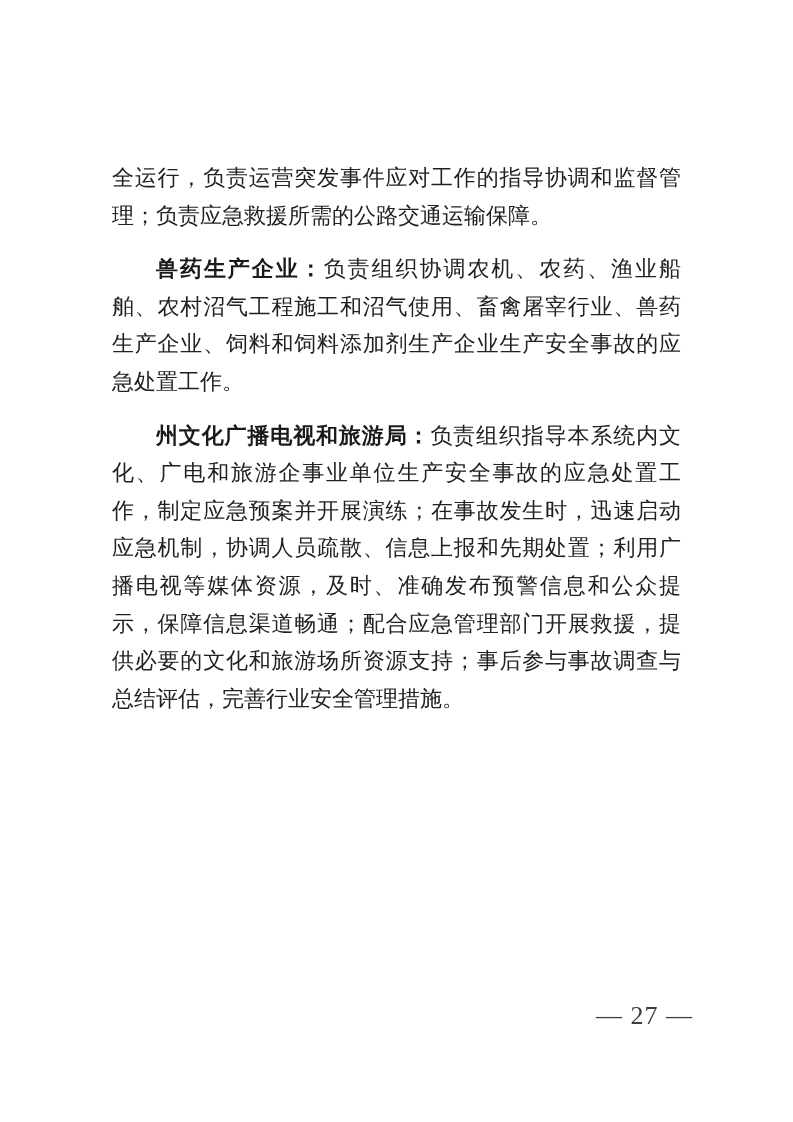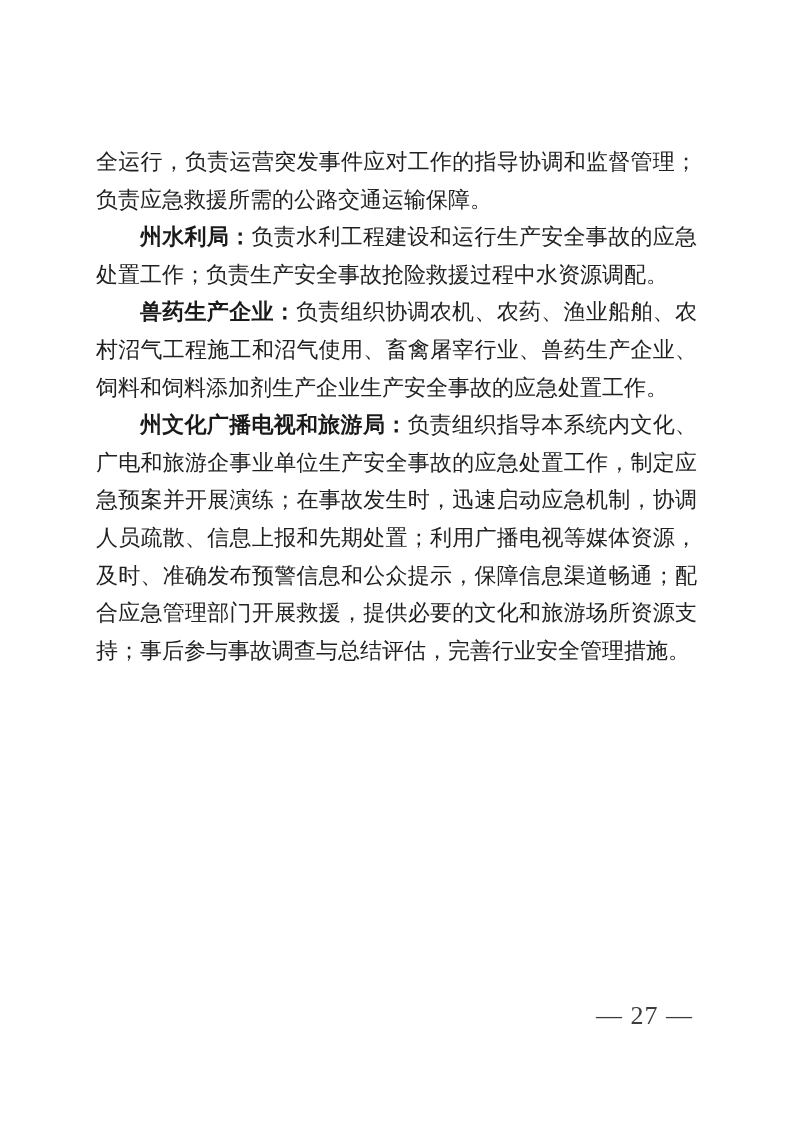--- a/index.html
+++ b/index.html
@@ -21,21 +21,21 @@
     left: 96px;
     top: 143px;
     width: 601px;
     font-size: 22px;
     line-height: 37.6px;
     text-align: justify;
     text-justify: inter-ideograph;
     letter-spacing: 0;
   }
   .content p {
-    margin: 0;
+    margin: 16px;
     padding: 0;
   }
   .content p.indent {
     text-indent: 2em;
   }
   .dept {
     font-weight: 700;
     
     font-family: "Liberation Sans", sans-serif;
     color: #1a1a1a;
@@ -50,18 +50,17 @@
     color: #3c3c3c;
     font-family: "Liberation Serif", serif;
   }
 </style>
 </head>
 <body>
 
 <div class="page">
   <div class="content">
       <p>全运行，负责运营突发事件应对工作的指导协调和监督管理；负责应急救援所需的公路交通运输保障。</p>
-      <p class="indent"><b class="dept">州水利局：</b>负责水利工程建设和运行生产安全事故的应急处置工作；负责生产安全事故抢险救援过程中水资源调配。</p>
       <p class="indent"><b class="dept">兽药生产企业：</b>负责组织协调农机、农药、渔业船舶、农村沼气工程施工和沼气使用、畜禽屠宰行业、兽药生产企业、饲料和饲料添加剂生产企业生产安全事故的应急处置工作。</p>
       <p class="indent"><b class="dept">州文化广播电视和旅游局：</b>负责组织指导本系统内文化、广电和旅游企事业单位生产安全事故的应急处置工作，制定应急预案并开展演练；在事故发生时，迅速启动应急机制，协调人员疏散、信息上报和先期处置；利用广播电视等媒体资源，及时、准确发布预警信息和公众提示，保障信息渠道畅通；配合应急管理部门开展救援，提供必要的文化和旅游场所资源支持；事后参与事故调查与总结评估，完善行业安全管理措施。</p>
     </div>
   <div class="footer">— 27 —</div>
 </div>
 
 </body></html>

